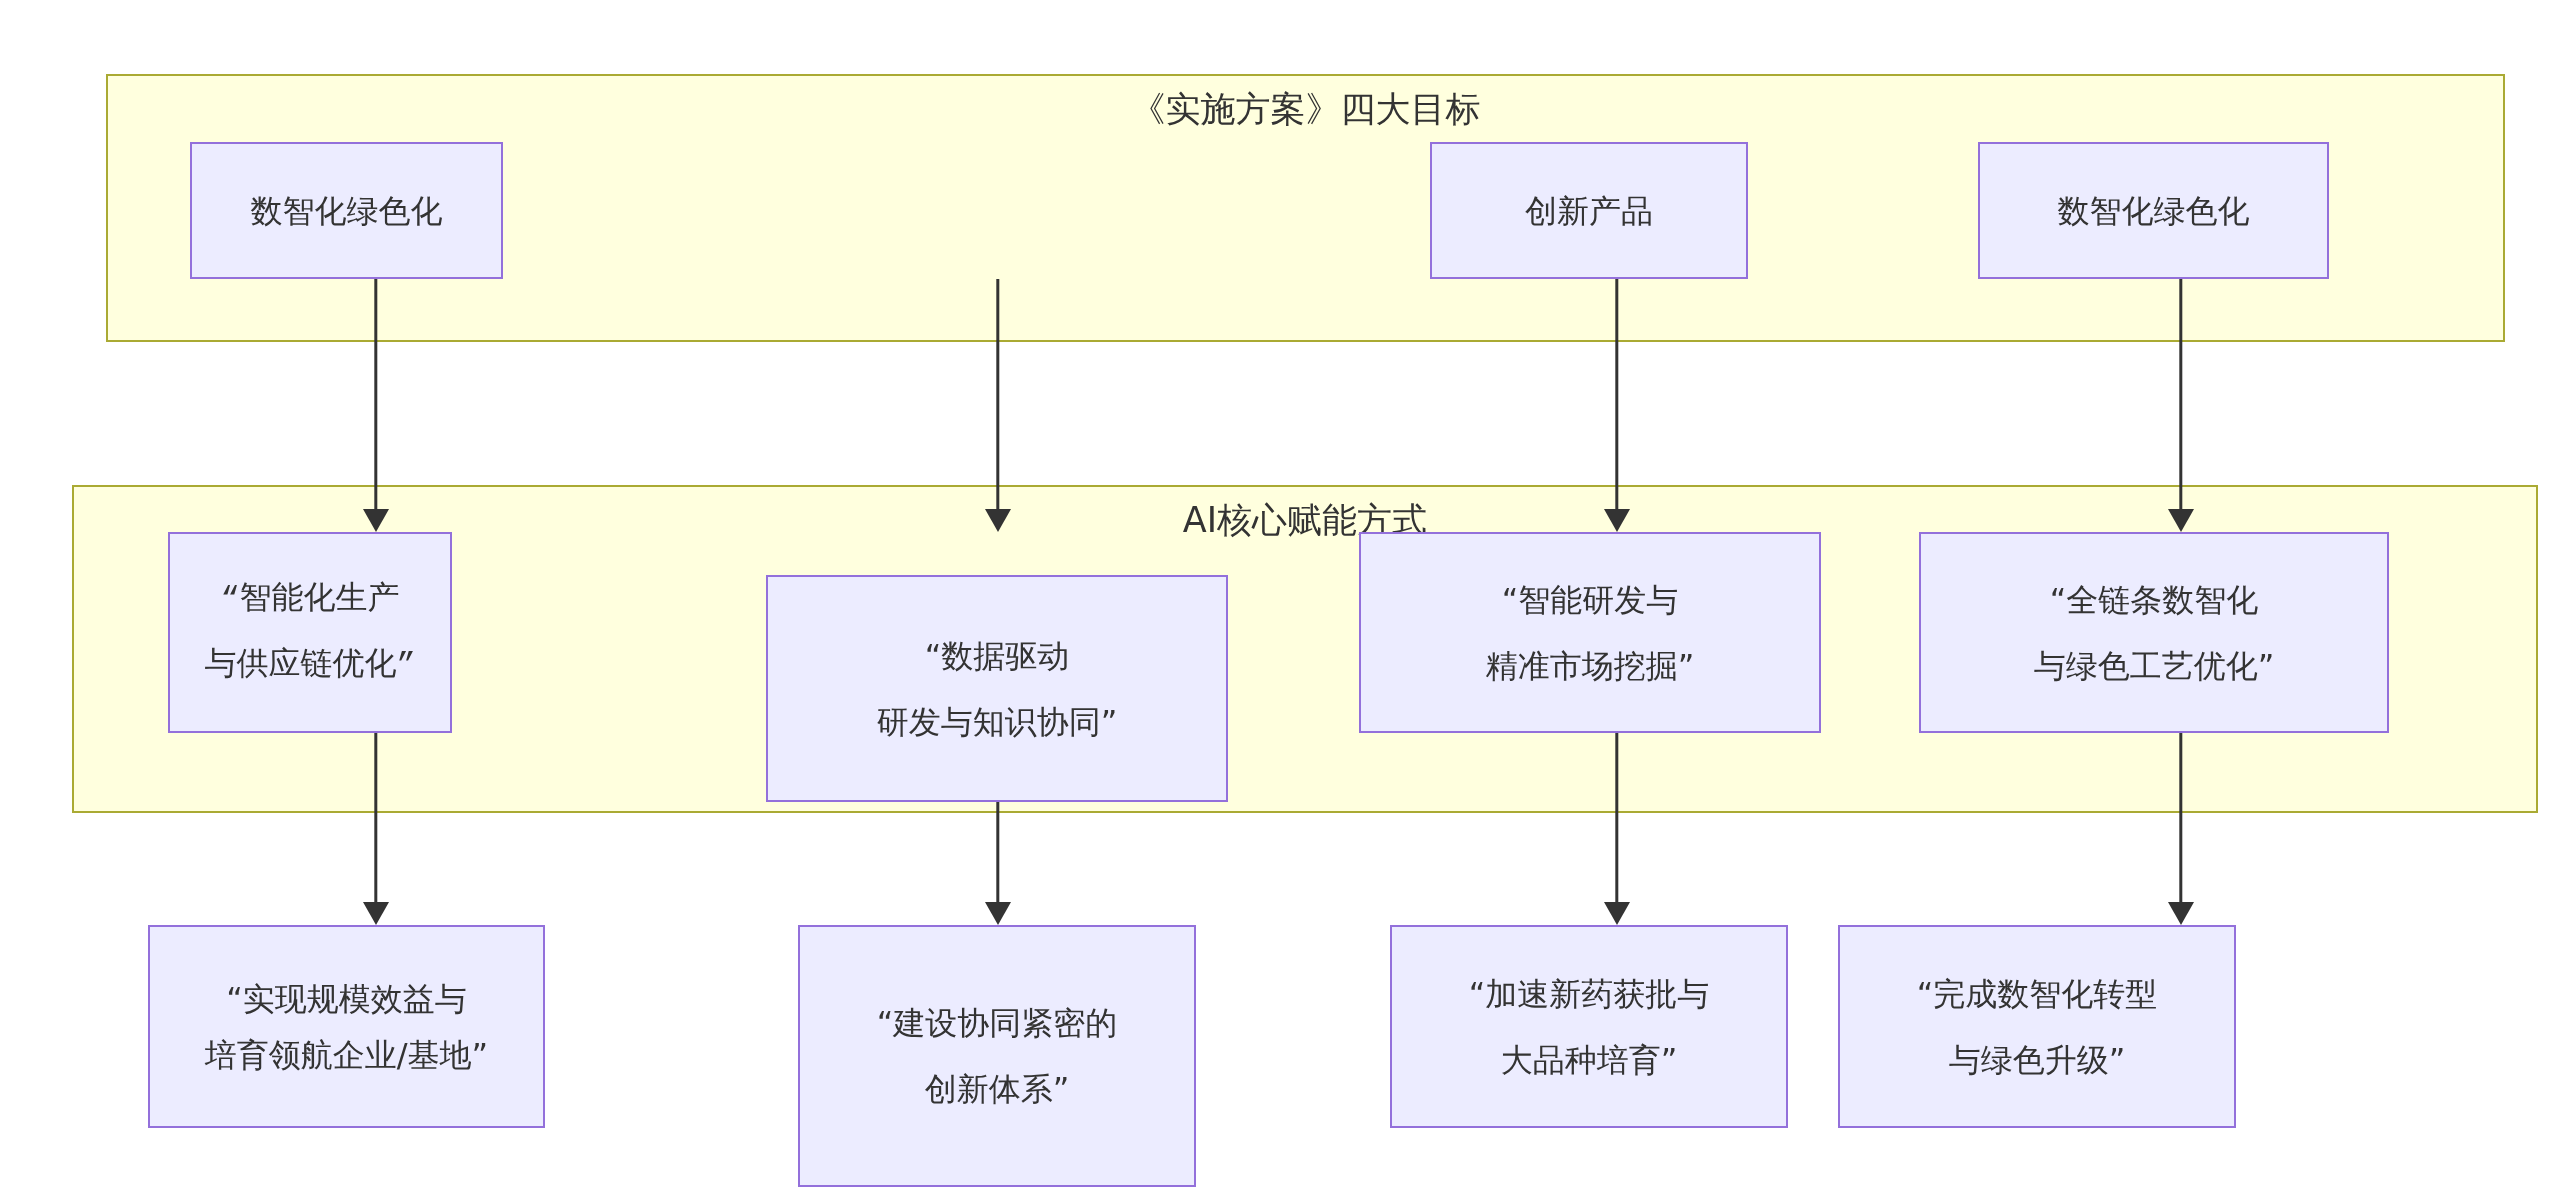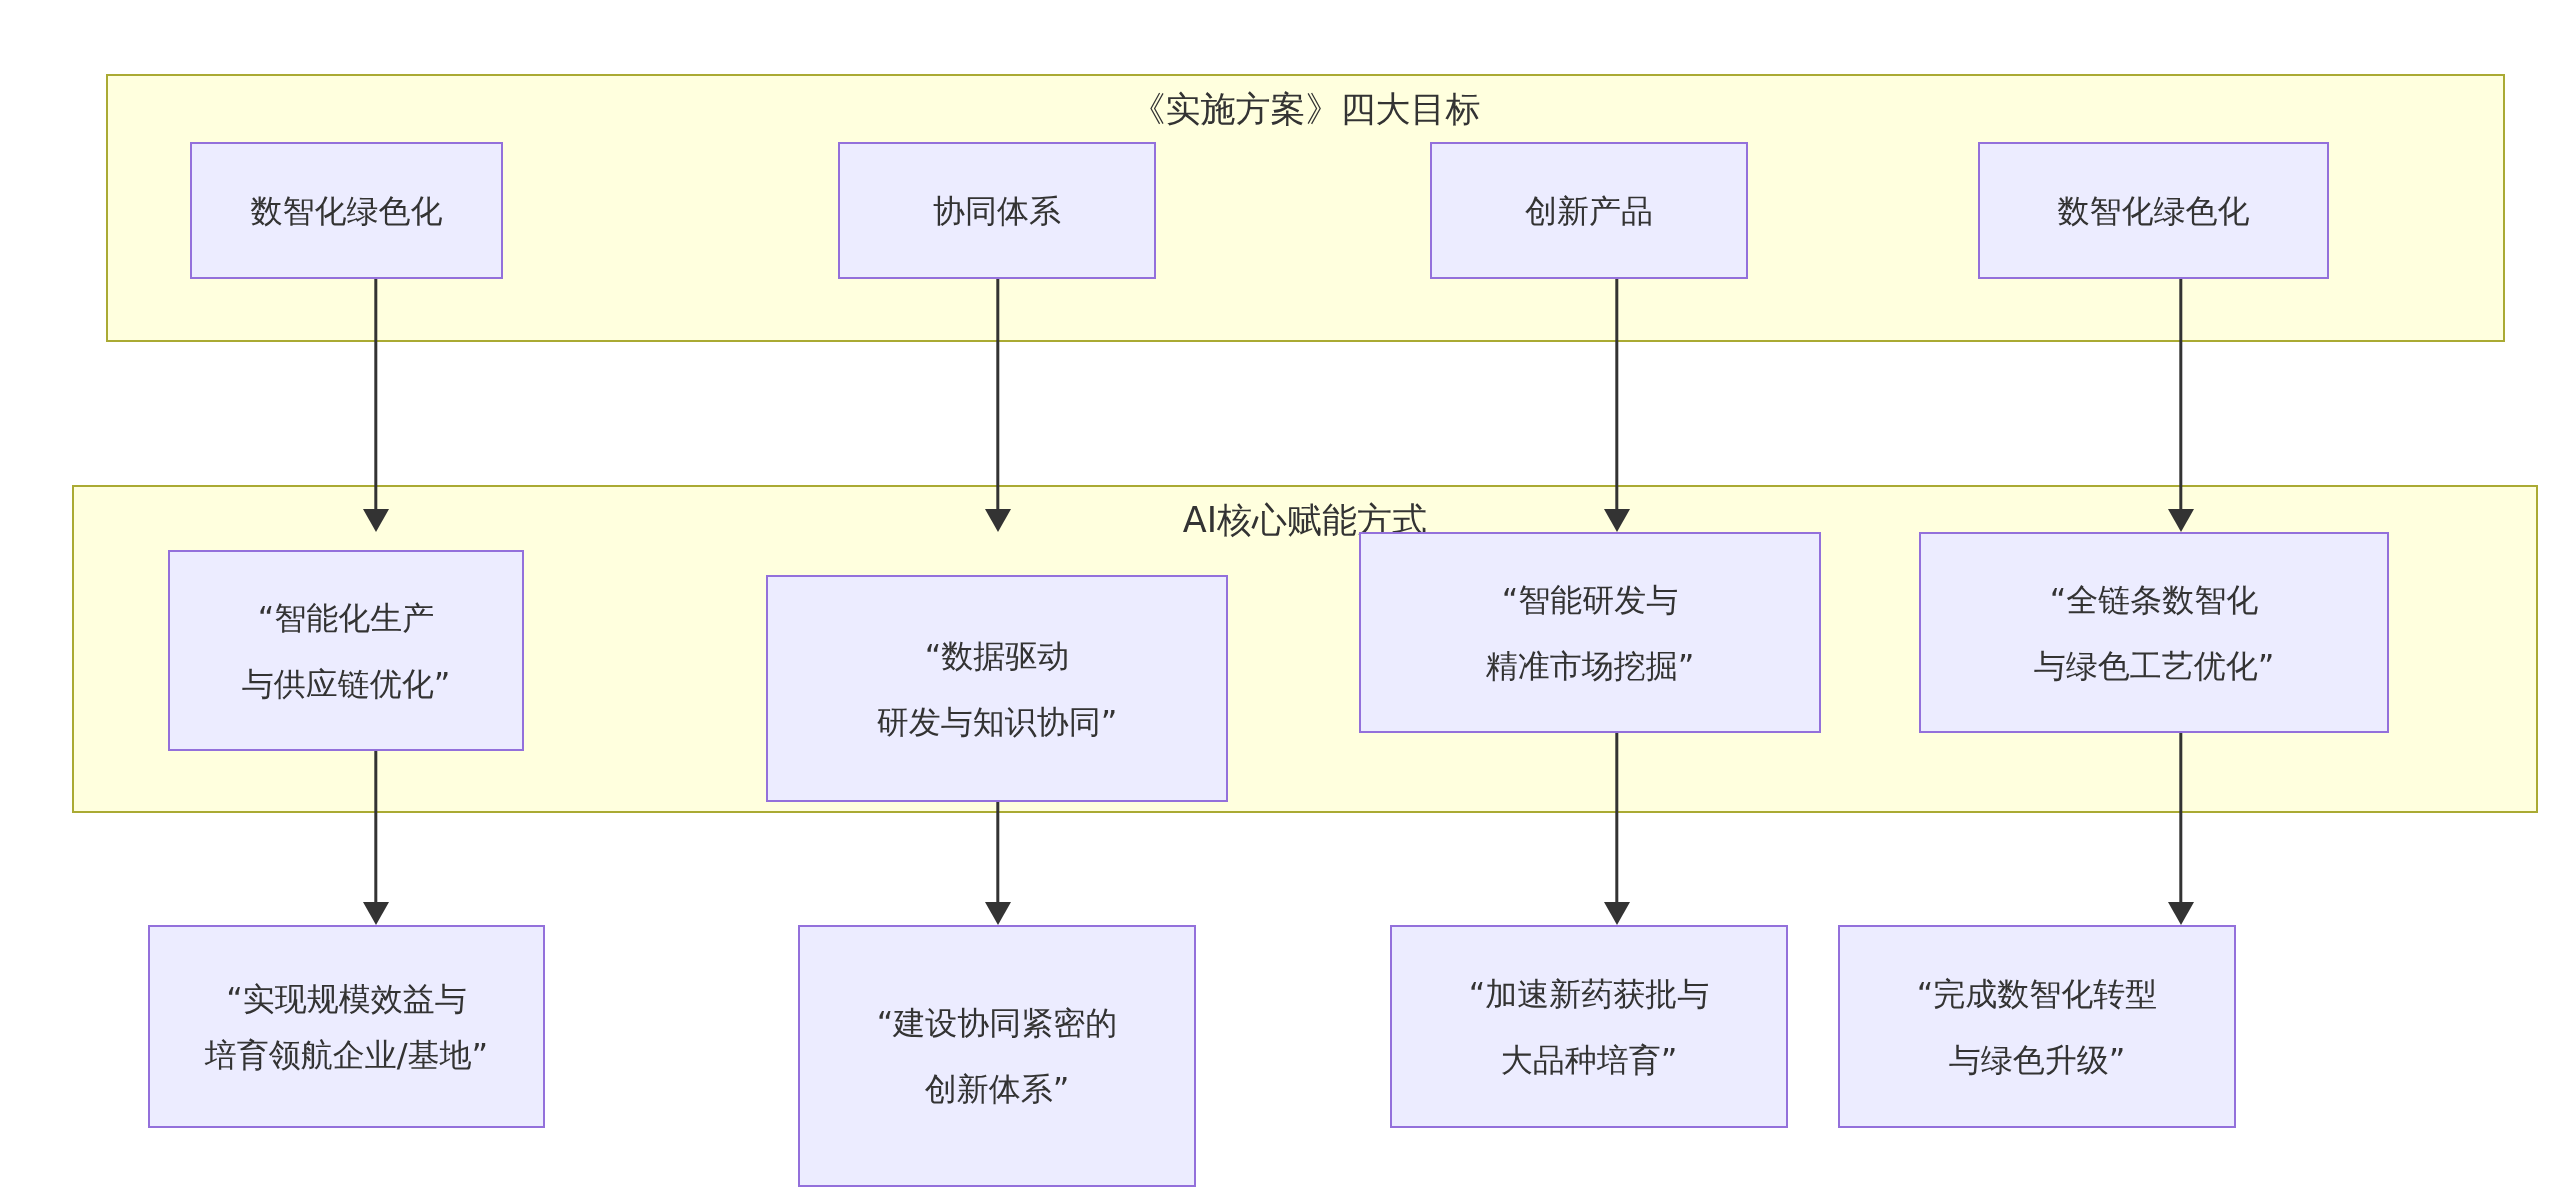--- a/index.html
+++ b/index.html
@@ -79,31 +79,28 @@
     <div class="cluster-title">《实施方案》四大目标</div>
   </div>
 
   <div class="cluster" style="left:72px;top:469px;width:2466px;height:328px;margin-top:16px;">
     <div class="cluster-title">AI核心赋能方式</div>
   </div>
 
   <div class="node" style="left:190px;top:142px;width:313px;height:137px;">
     <span>数智化绿色化</span>
   </div>
-  <div class="node" style="left:838px;top:142px;width:318px;height:137px;">
-    <span>协同体系</span>
-  </div>
   <div class="node" style="left:1430px;top:142px;width:318px;height:137px;">
     <span>创新产品</span>
   </div>
   <div class="node" style="left:1978px;top:142px;width:351px;height:137px;">
     <span>数智化绿色化</span>
   </div>
 
-  <div class="node" style="left:168px;top:550px;width:356px;height:201px;">
+  <div class="node" style="left:168px;top:532px;width:284px;height:201px;font-family:Liberation Mono, monospace;">
     <span>“智能化生产</span>
     <span>与供应链优化”</span>
   </div>
   <div class="node" style="left:766px;top:532px;width:462px;height:227px;margin-top:43px;">
     <span>“数据驱动</span>
     <span>研发与知识协同”</span>
   </div>
   <div class="node" style="left:1359px;top:532px;width:462px;height:201px;">
     <span>“智能研发与</span>
     <span>精准市场挖掘”</span>

